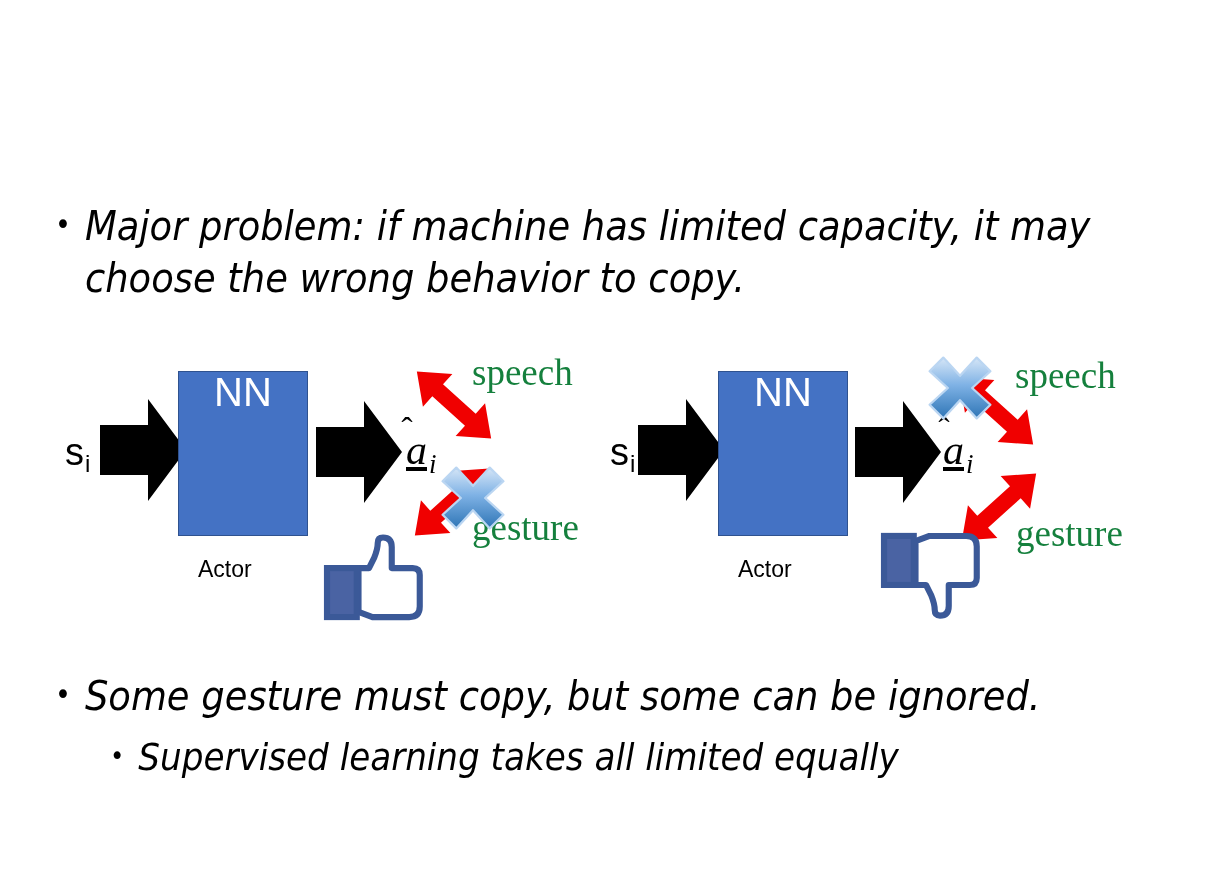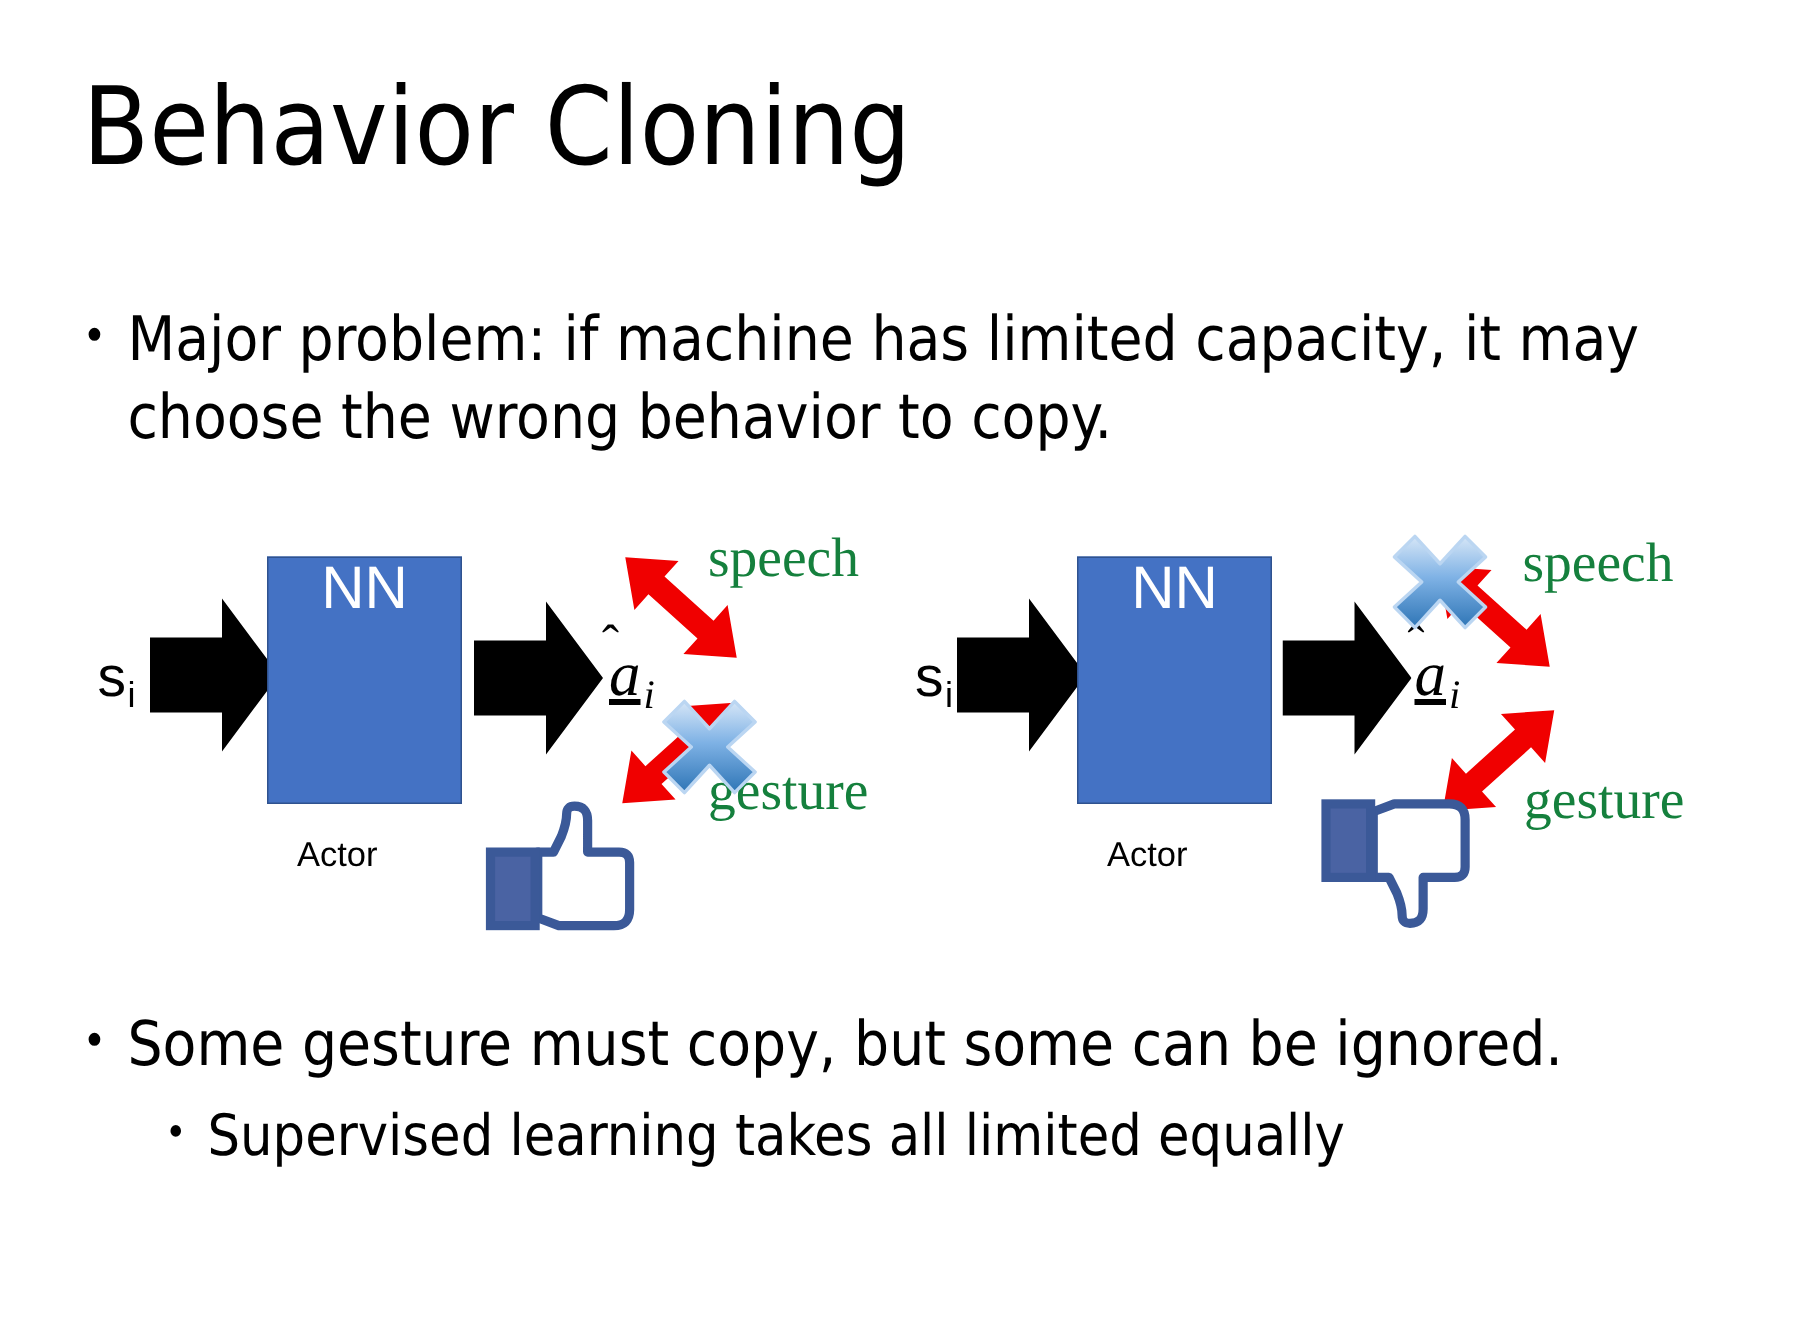--- a/index.html
+++ b/index.html
@@ -47,20 +47,21 @@
   }
   .bullet-dot {
     flex: 0 0 auto;
     font-size: 30px;
     line-height: 1;
     margin-right: 14px;
     padding-top: 10px;
   }
   .bullet-text {
     flex: 1 1 auto;
+    font-style: italic;
   }
   #bullet-1 {
     left: 55px;
     top: 200px;
     width: 1080px;
     font-size: 41px;
     line-height: 1.28;
   }
   #bullet-2 {
     left: 55px;
@@ -165,21 +166,20 @@
 
   .red-arrow { position: absolute; }
   .blue-x    { position: absolute; }
   .hand-icon { position: absolute; }
 </style>
 </head>
 <body>
 
 <div id="slide">
 
-  <div id="slide-title">Behavior Cloning</div>
 
   <div class="bullet-block" id="bullet-1">
     <div class="bullet-row">
       <span class="bullet-dot">•</span>
       <span class="bullet-text">Major problem: if machine has limited capacity, it may choose the wrong behavior to copy.</span>
     </div>
   </div>
 
   <div class="diagram" id="diagram-left">
 

